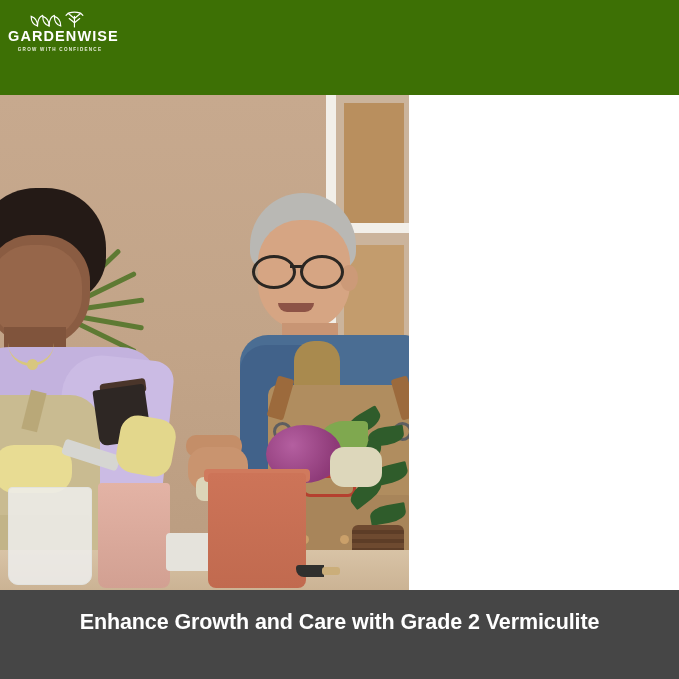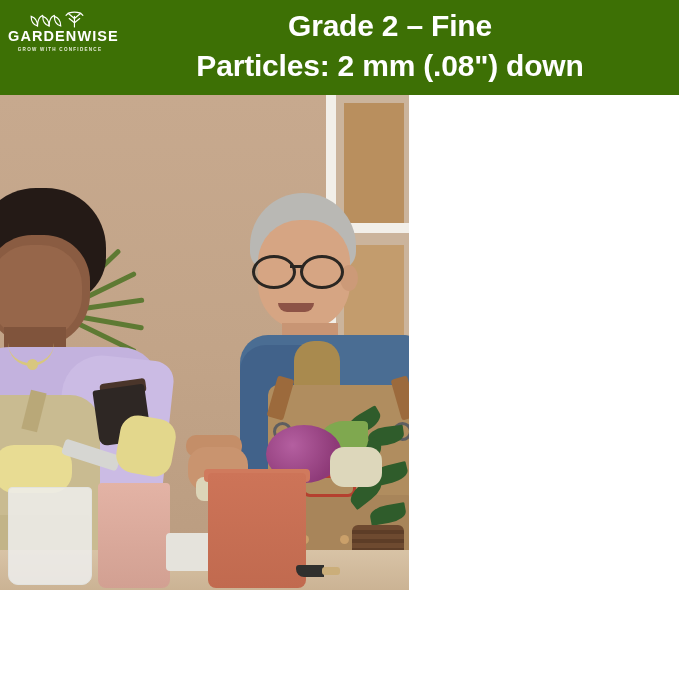--- a/index.html
+++ b/index.html
@@ -117,24 +117,20 @@
           <path d="M44 9 L38 4"></path>
             <path d="M44 9 L50 4"></path>
           <path d="M44 13 L39 9"></path>
             <path d="M44 13 L49 9"></path>
           <path d="M36 6 C39 2,49 2,52 6"></path>
         </g>
       </svg>
       <span class="logo-name">GARDENWISE</span>
       <span class="logo-tag">GROW WITH CONFIDENCE</span>
     </div>
-    <div class="header-title">
-      <span class="l1">Grade 2 – Fine</span>
-      <span class="l2">Particles: 2 mm (.08") down</span>
-    </div>
   </div>
 
   <div class="photo">
     <div class="ph-wall"></div>
     <div class="ph-shelfbox"></div>
     <div class="ph-shelf-in"></div>
     <div class="ph-shelf-in2"></div>
     <div class="ph-shelf-bar"></div>
     <div class="ph-shelf-bar2"></div>
 
@@ -225,14 +221,17 @@
 
   <div class="panel">
     
 
     
 
     
     
   </div>
 
+  <div class="banner">
+    <div class="banner-t">Enhance Growth and Care with Grade 2 Vermiculite</div>
+  </div>
 
 </div>
 
 </body></html>

